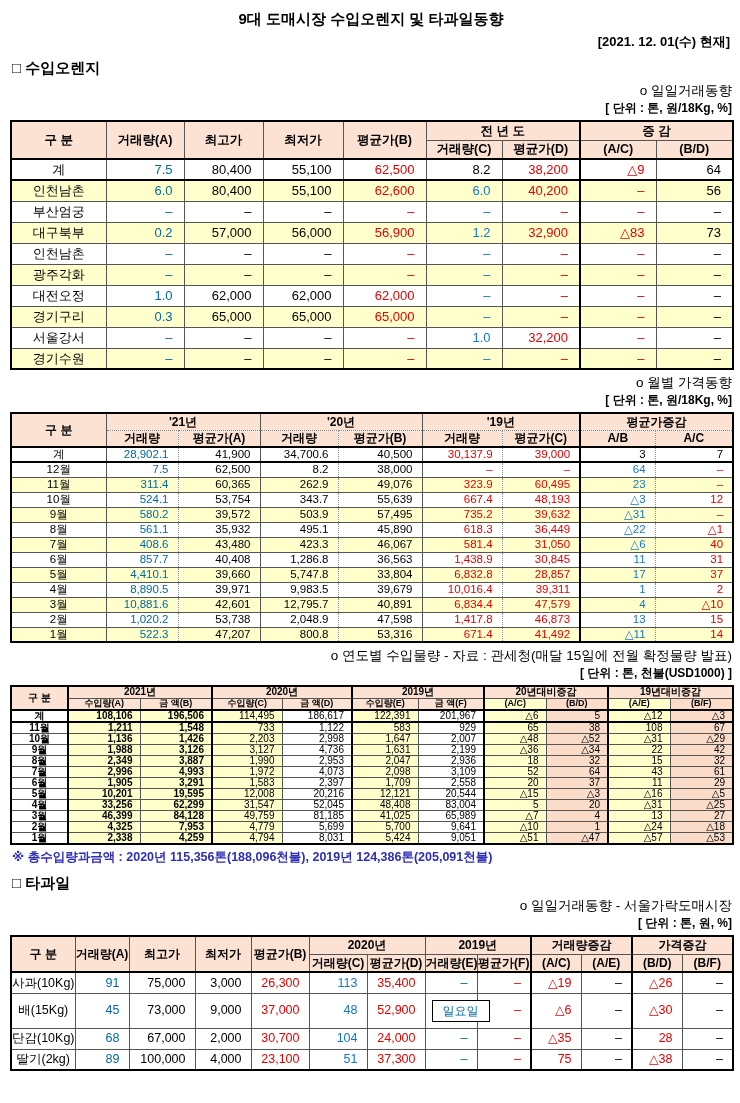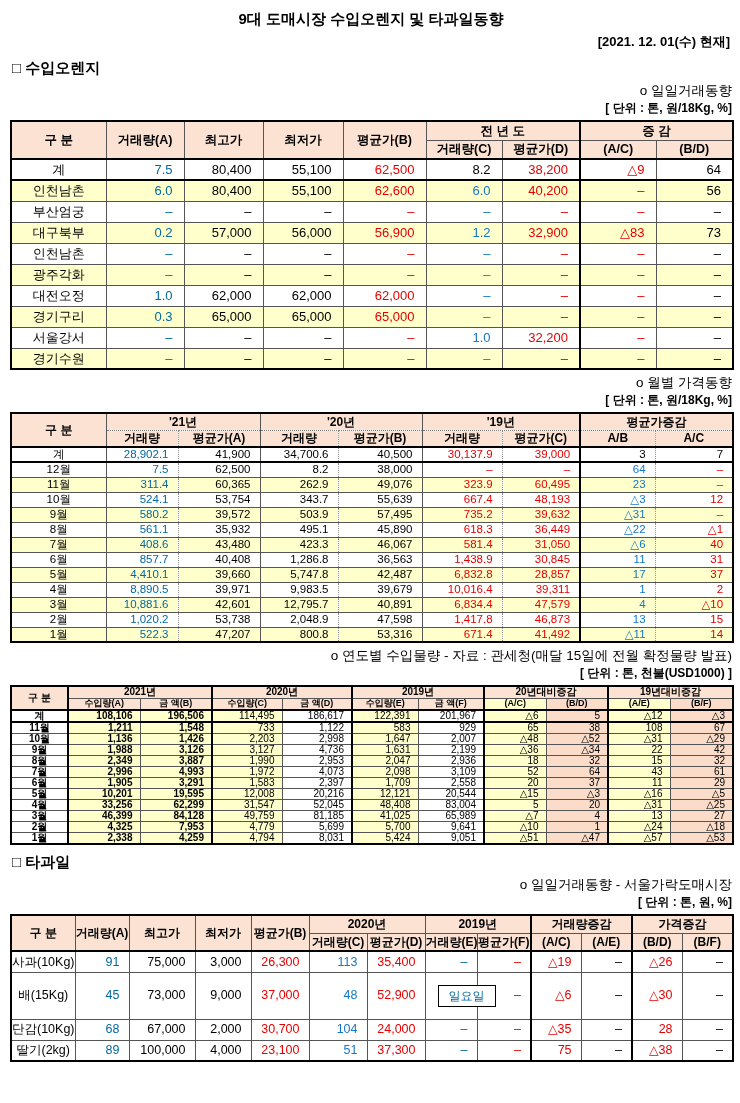--- a/index.html
+++ b/index.html
@@ -48,21 +48,21 @@
 
   .t3 th{height:12px;font-size:10px;}
   .t3 thead tr:nth-child(2) th{font-size:9px;}
   .t3 td{height:11px;font-size:10px;}
   .t3 td.num{padding-right:7px;}
   .t3 td.lab{font-weight:bold;}
 
   .t4 th{height:18px;font-size:12px;}
   .t4 td{height:21px;font-size:12.5px;}
 
-  td.boxcell{overflow:visible;text-align:center;padding:12px;}
+  td.boxcell{overflow:visible;text-align:center;padding:6px;}
   .sunday-box{display:inline-block;border:1px solid #000;background:#fff;padding:4px 10px;font-size:12px;position:relative;z-index:2;}
 </style>
 </head>
 <body>
 
 <div class="page">
 
   <div class="title">9대 도매시장 수입오렌지 및 타과일동향</div>
   <div class="asof">[2021. 12. 01(수) 현재]</div>
 
@@ -337,21 +337,21 @@
           <td class="num c-r dr">1,438.9</td>
           <td class="num c-r dl">30,845</td>
           <td class="num c-t bl2 dr">11</td>
           <td class="num c-r dl">31</td>
         </tr>
         <tr class="alt">
           <td class="lab ">5월</td>
           <td class="num c-b dr">4,410.1</td>
           <td class="num dl">39,660</td>
           <td class="num dr">5,747.8</td>
-          <td class="num dl">42,487</td>
+          <td class="num dl">33,804</td>
           <td class="num c-r dr">6,832.8</td>
           <td class="num c-r dl">28,857</td>
           <td class="num c-t bl2 dr">17</td>
           <td class="num c-r dl">37</td>
         </tr>
         <tr>
           <td class="lab ">4월</td>
           <td class="num c-b dr">8,890.5</td>
           <td class="num dl">39,971</td>
           <td class="num dr">9,983.5</td>
@@ -589,20 +589,21 @@
           <td class="num ">8,031</td>
           <td class="num bg-y bl2">5,424</td>
           <td class="num ">9,051</td>
           <td class="num bg-y bl2">△51</td>
           <td class="num bg-p">△47</td>
           <td class="num bg-y bl2">△57</td>
           <td class="num bg-p">△53</td>
         </tr>
       </tbody>
     </table>
+  <div class="note">※ 총수입량과금액 : 2020년 115,356톤(188,096천불),  2019년 124,386톤(205,091천불)</div>
 
   <div class="sec">□ 타과일</div>
 
   <div class="subrow">
     <span class="sublabel">o 일일거래동향 - 서울가락도매시장</span>
     <span class="unit">[ 단위 : 톤, 원, %]</span>
   </div>
   <table class="t4">
       <colgroup>
         <col style="width: 64px;">

